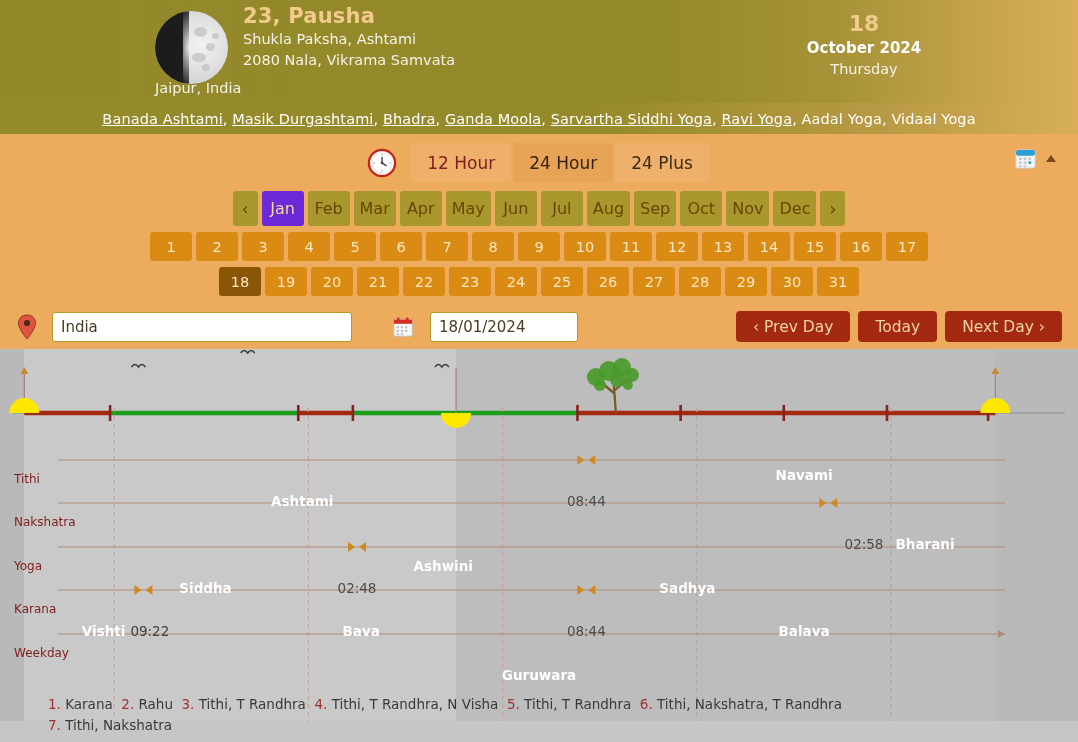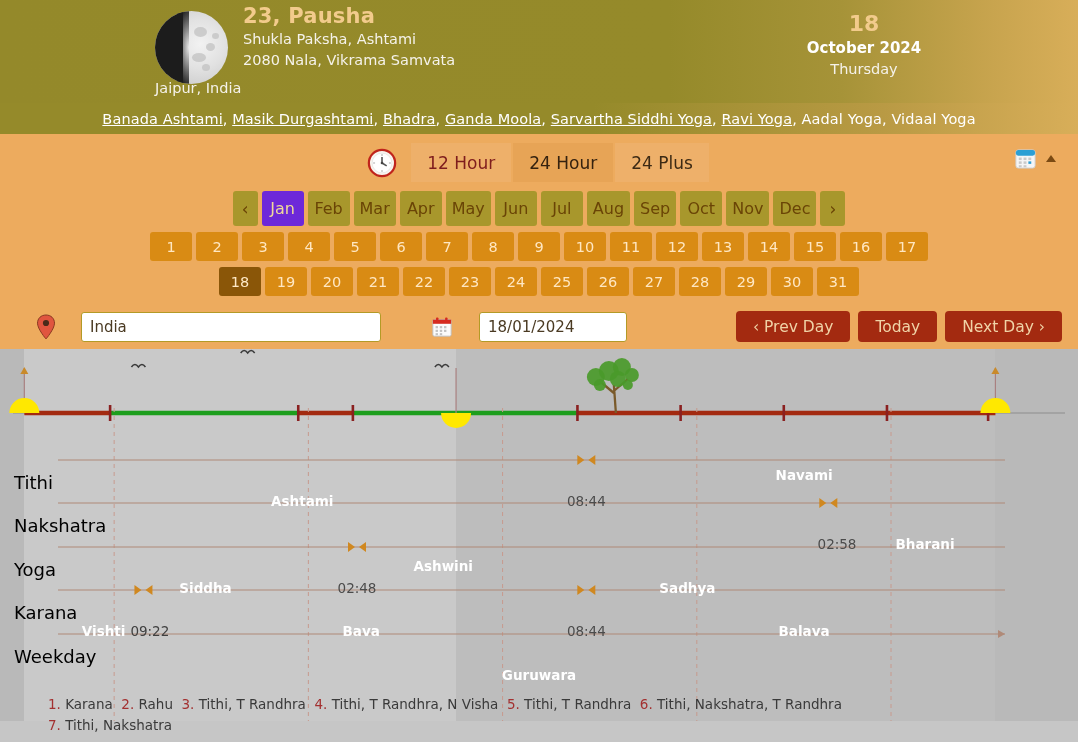--- a/index.html
+++ b/index.html
@@ -73,21 +73,21 @@
 
   .days{ display:flex; justify-content:center; gap:4px; padding-bottom:6px;}
   .dbtn{
     width:42px; height:29px; background:#d98b14; color:#ffe7c2; border:0;
     font-size:14.5px; display:flex;align-items:center;justify-content:center;
     border-radius:3px; cursor:pointer; font-family:"DejaVu Sans", sans-serif;
   }
   .dbtn.sel{ background:#8a5608; color:#ffe9c6;}
   .days.r2{ padding-bottom:8px; }
 
-  .ctrl-row4{ height:45px; display:flex; align-items:center; padding:0 16px; gap:18px;margin-left:19px;}
+  .ctrl-row4{ height:45px; display:flex; align-items:center; padding:0 16px; gap:8px;}
   .pin{ width:22px; height:26px; margin-right:6px; flex:none;}
   .txtin{
     width:300px; height:30px; background:#fff; border:1px solid #b39a26; border-radius:3px;
     font-size:15px; color:#4a3a22; padding:0 8px; font-family:"DejaVu Sans", sans-serif;
   }
   .cal-ic2{ width:22px; height:22px; margin:0 8px 0 32px; flex:none;}
   .datein{ width:148px; }
   .navbtns{ margin-left:auto; display:flex; gap:8px;}
   .nbtn{
     height:31px; padding:0 17px; background:#a32a10; color:#f0d3a7; border:0; border-radius:4px;
@@ -95,21 +95,21 @@
     font-family:"DejaVu Sans", sans-serif;
   }
 
   
   .tl{ position:relative; height:372px; background:#b9b9b9; overflow:hidden;}
   .band{ position:absolute; top:0; bottom:0;}
   .band.day{ background:#c9c9c9;}
   .band.nightR{ background:#bdbdbd;}
   .tl-svg{ position:absolute; left:0; top:0; }
 
-  .rowlabel{ position:absolute; font-size:18px; color:#000000; font-family:"DejaVu Sans", sans-serif;}
+  .rowlabel{ position:absolute; font-size:12px; color:#7f1d1d; font-family:"DejaVu Sans", sans-serif;}
   .legend{ position:absolute; left:48px; top:694px; font-size:13.5px; color:#3a3a3a; line-height:21px; width:1000px;}
   .legend b{ color:#a33030; font-weight:normal;}
 </style>
 </head>
 <body>
 
 <div class="header">
   <div class="moon">
     <div class="m-spot" style="left:54%;top:22%;width:13px;height:10px;"></div>
     <div class="m-spot" style="left:70%;top:44%;width:9px;height:8px;"></div>
@@ -323,21 +323,21 @@
 </div>
 
 <div class="legend" id="legend"><b>1. </b><span>Karana&nbsp;&nbsp;</span><b>2. </b><span>Rahu&nbsp;&nbsp;</span><b>3. </b><span>Tithi, T Randhra&nbsp;&nbsp;</span><b>4. </b><span>Tithi, T Randhra, N Visha&nbsp;&nbsp;</span><b>5. </b><span>Tithi, T Randhra&nbsp;&nbsp;</span><b>6. </b><span>Tithi, Nakshatra, T Randhra&nbsp;&nbsp;</span><br><b>7. </b><span>Tithi, Nakshatra&nbsp;&nbsp;</span></div>
 
 <div class="rowlabel" style="left: 14px; top: 472px;">Tithi</div>
 <div style="position: absolute; top: 491px; left: 212.3px; width: 180px; text-align: center;"><span style="font-size: 13.5px; color: rgb(255, 255, 255); font-weight: bold;">Ashtami</span></div>
 <div style="position: absolute; top: 491px; left: 496.34px; width: 180px; text-align: center;"><span style="font-size: 13.5px; color: rgb(75, 75, 75); margin-left: 0px;">08:44</span></div>
 <div style="position: absolute; top: 465px; left: 714.104px; width: 180px; text-align: center;"><span style="font-size: 13.5px; color: rgb(255, 255, 255); font-weight: bold;">Navami</span></div>
 <div class="rowlabel" style="left: 14px; top: 515px;">Nakshatra</div>
 <div style="position: absolute; top: 556px; left: 353.268px; width: 180px; text-align: center;"><span style="font-size: 13.5px; color: rgb(255, 255, 255); font-weight: bold;">Ashwini</span></div>
-<div style="position: absolute; top: 534px; left: 747px; width: 180px; text-align: center;"><span style="font-size: 13.5px; color: rgb(75, 75, 75); margin-left: 0px;">02:58</span></div>
+<div style="position: absolute; top: 534px; left: 774px; width: 180px; text-align: center;"><span style="font-size: 13.5px; color: rgb(75, 75, 75); margin-left: 0px;">02:58</span></div>
 <div style="position: absolute; top: 534px; left: 835.084px; width: 180px; text-align: center;"><span style="font-size: 13.5px; color: rgb(255, 255, 255); font-weight: bold;">Bharani</span></div>
 <div class="rowlabel" style="left: 14px; top: 559px;">Yoga</div>
 <div style="position: absolute; top: 578px; left: 115.516px; width: 180px; text-align: center;"><span style="font-size: 13.5px; color: rgb(255, 255, 255); font-weight: bold;">Siddha</span></div>
 <div style="position: absolute; top: 578px; left: 267.004px; width: 180px; text-align: center;"><span style="font-size: 13.5px; color: rgb(75, 75, 75); margin-left: 0px;">02:48</span></div>
 <div style="position: absolute; top: 578px; left: 597.332px; width: 180px; text-align: center;"><span style="font-size: 13.5px; color: rgb(255, 255, 255); font-weight: bold;">Sadhya</span></div>
 <div class="rowlabel" style="left: 14px; top: 602px;">Karana</div>
 <div style="position: absolute; top: 621px; left: 35.564px; width: 180px; text-align: center;"><span style="font-size: 13.5px; color: rgb(255, 255, 255); font-weight: bold;">Vishti</span><span style="font-size: 13.5px; color: #404040; margin-left: 5px;">09:22</span></div>
 <div style="position: absolute; top: 621px; left: 271.212px; width: 180px; text-align: center;"><span style="font-size: 13.5px; color: rgb(255, 255, 255); font-weight: bold;">Bava</span></div>
 <div style="position: absolute; top: 621px; left: 496.34px; width: 180px; text-align: center;"><span style="font-size: 13.5px; color: rgb(75, 75, 75); margin-left: 0px;">08:44</span></div>
 <div style="position: absolute; top: 621px; left: 714.104px; width: 180px; text-align: center;"><span style="font-size: 13.5px; color: rgb(255, 255, 255); font-weight: bold;">Balava</span></div>

